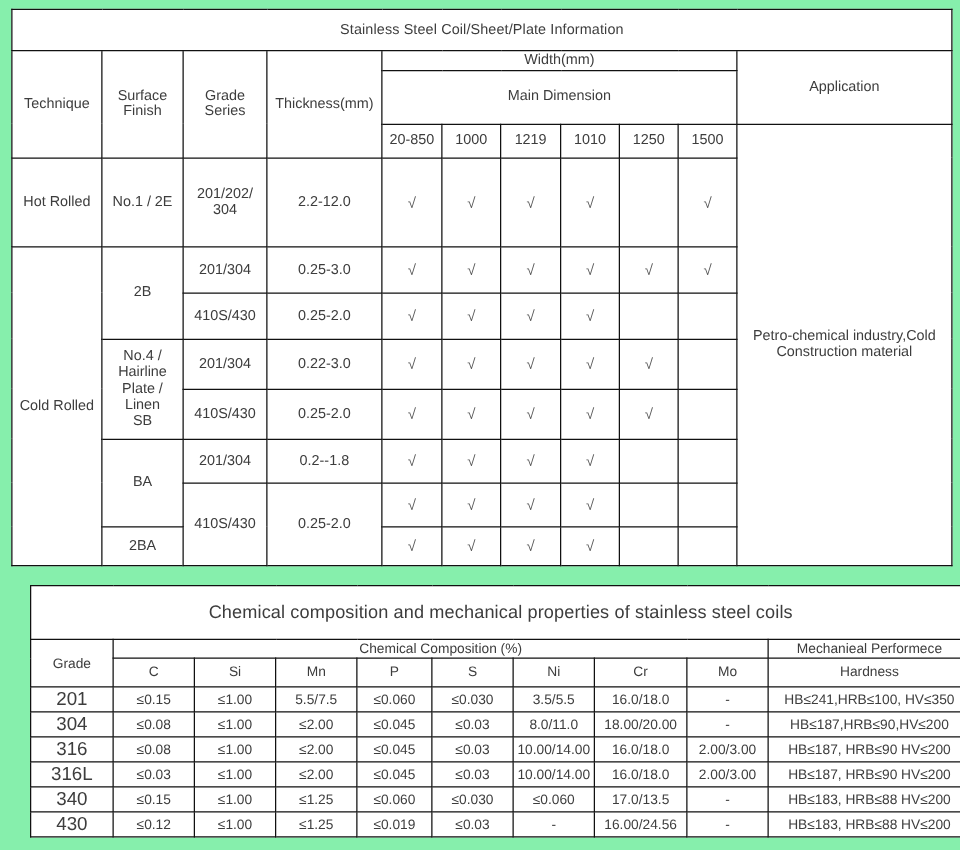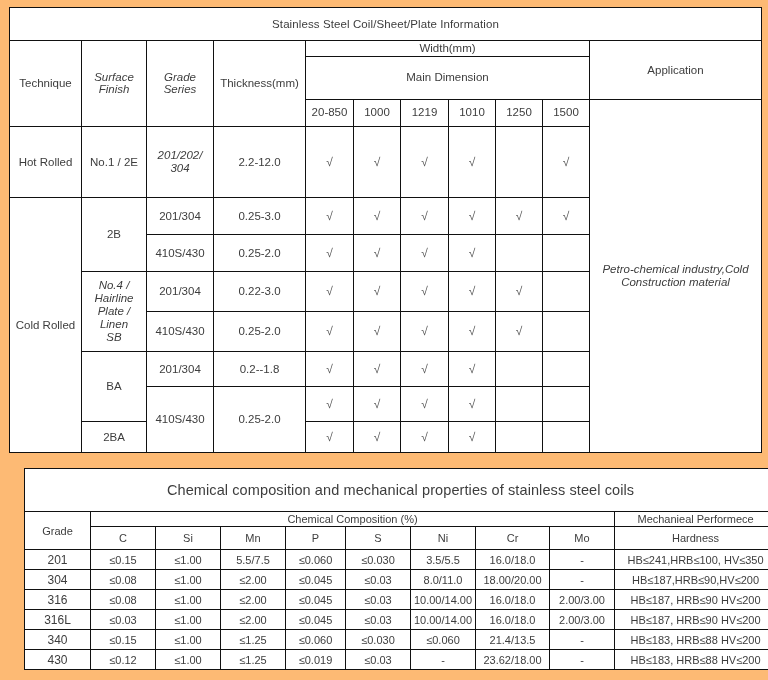--- a/index.html
+++ b/index.html
@@ -13,21 +13,21 @@
     height: 680px;
     font-family: "Liberation Sans", sans-serif;
     color: #3a3a3a;
     overflow: hidden;
   }
   .page {
     width: 768px;
     height: 680px;
     position: relative;
     box-sizing: border-box;
-    background: #fdba74;
+    background: #86efac;
   }
 
   
   table.grid {
     border-collapse: collapse;
     table-layout: fixed;
     background: #fff;
   }
   table.grid td, table.grid th {
     border: 1px solid #111111;
@@ -44,42 +44,42 @@
     font-size: 15px;
     color: #111;
     letter-spacing: 0.1px;
   }
   .hdr {
     font-size: 11.5px;
     color: #3d3d3d;
     line-height: 1.12;
     white-space: normal;
   }
-  .cellwrap { white-space: normal; line-height: 1.12; font-style: italic; }
+  .cellwrap { white-space: normal; line-height: 1.12; }
 
   
   #table-one {
     position: absolute;
     left: 9px;
     top: 7px;
     width: 752px;
   }
   #table-one td { font-size: 11.5px; }
   #table-one td.check { font-size: 12px; color: #555; }
   .tick { font-size: 12px; line-height: 1; color: #5a5a5a; }
 
   
   #table-two {
     position: absolute;
     left: 24px;
     top: 468px;
     width: 752px;
   }
   #table-two td { font-size: 11px; }
-  #table-two td.grade { font-size: 12px; }
+  #table-two td.grade { font-size: 15px; }
   #table-two .title-cell { font-size: 14.5px; }
   #table-two .sub-hdr { font-size: 11px; }
 </style>
 </head>
 <body>
 
 <div class="page">
 
   <table class="grid" id="table-one">
     <colgroup>
@@ -320,32 +320,32 @@
         <td>HB≤187, HRB≤90 HV≤200</td>
       </tr>
       <tr>
         <td class="grade" style="height:17px">340</td>
         <td>≤0.15</td>
         <td>≤1.00</td>
         <td>≤1.25</td>
         <td>≤0.060</td>
         <td>≤0.030</td>
         <td>≤0.060</td>
-        <td>21.4/13.5</td>
+        <td>17.0/13.5</td>
         <td>-</td>
         <td>HB≤183, HRB≤88 HV≤200</td>
       </tr>
       <tr>
         <td class="grade" style="height:17px">430</td>
         <td>≤0.12</td>
         <td>≤1.00</td>
         <td>≤1.25</td>
         <td>≤0.019</td>
         <td>≤0.03</td>
         <td>-</td>
-        <td>23.62/18.00</td>
+        <td>16.00/24.56</td>
         <td>-</td>
         <td>HB≤183, HRB≤88 HV≤200</td>
       </tr>
     </tbody>
   </table>
 
 </div>
 
 </body></html>

